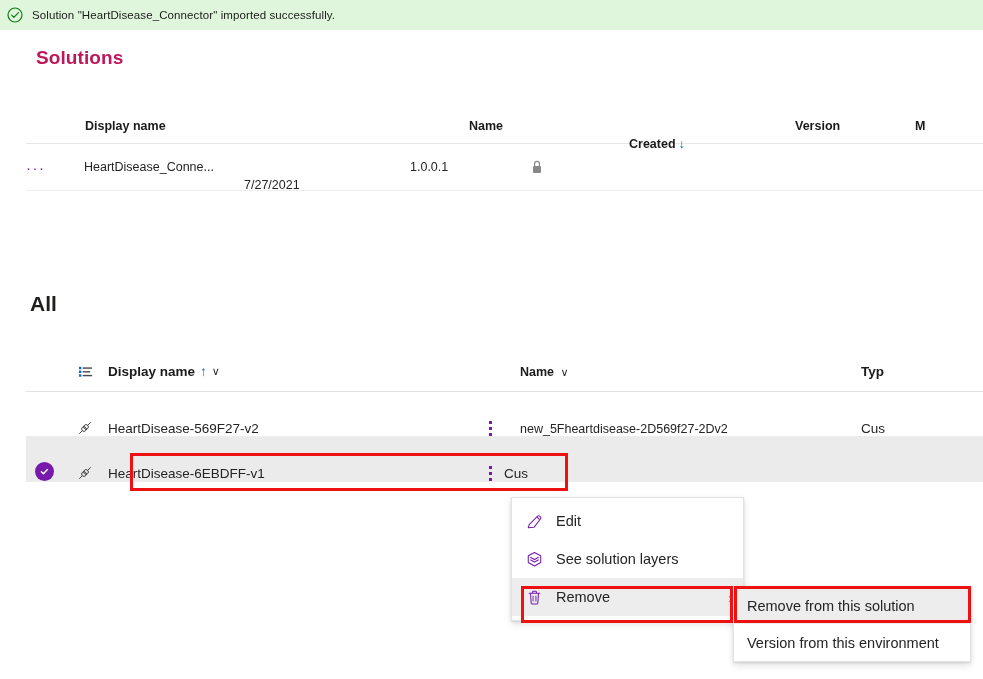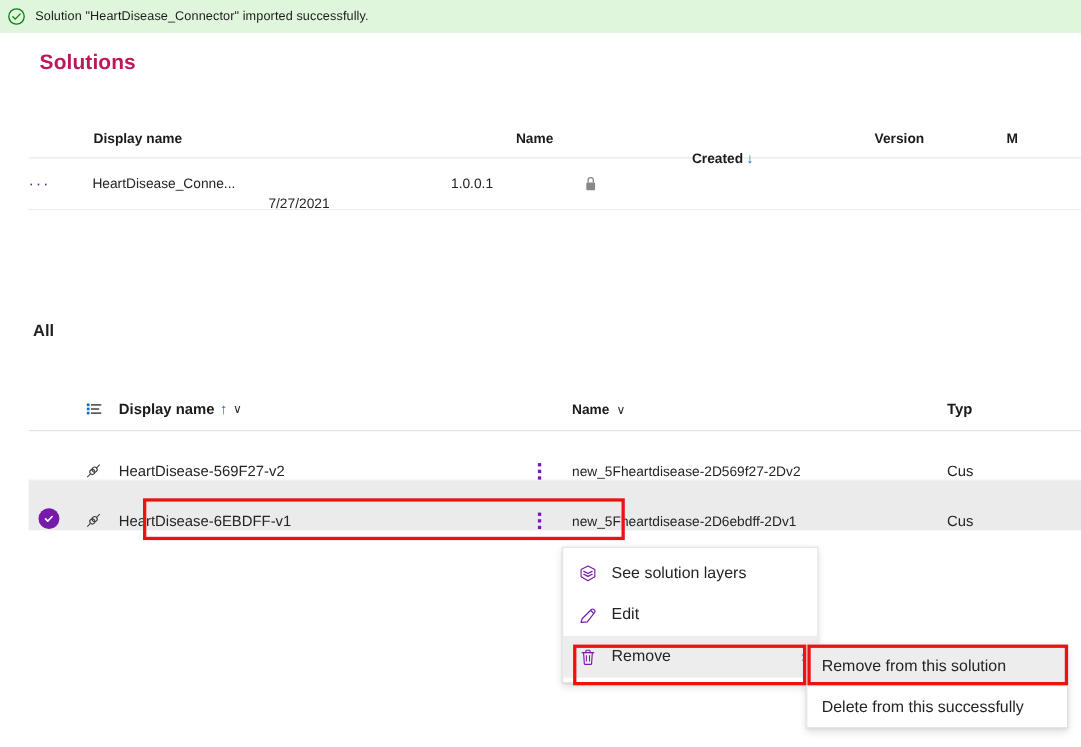--- a/index.html
+++ b/index.html
@@ -47,21 +47,21 @@
   .c-created{ width: 166px; margin-top: 36px; }
   .c-version{ width: 120px; }
   .c-managed{ width: 60px; overflow: hidden; }
   .sort-arrow { color: #0f6cbd; font-weight: 400; padding-left: 3px; }
   .clip-right { overflow: hidden; white-space: nowrap; }
   .managed-icon { width: 14px; height: 16px; display: block; }
 
   
   .all-title {
     position: absolute; left: 30px; top: 292px;
-    font-size: 15px; font-weight: 600; color: #201f1e;
+    font-size: 21px; font-weight: 600; color: #201f1e;
   }
 
   .all-table { position: absolute; left: 26px; top: 352px; width: 957px; }
   .all-head {
     display: flex; align-items: center; height: 40px;
     font-size: 13.5px; font-weight: 700; color: #1b1b1b;
     border-bottom: 1px solid #e1e1e1;
   }
   .all-row {
     display: flex; align-items: flex-end; height: 45px;
@@ -241,64 +241,63 @@
       <div class="a-disp">
         <span class="a-disp-label">HeartDisease-6EBDFF-v1</span>
         <span class="a-kebab">
           <span class="kebab-dots">
               <i></i>
               <i></i>
               <i></i>
             </span>
         </span>
       </div>
-      <div class="a-name">new_5Fheartdisease-2D6ebdff-2Dv1</div>
       <div class="a-type">Cus</div>
     </div>
   </div>
 
   <div class="ctx-menu">
+
+    <div class="ctx-item">
+      <span class="ctx-ico">
+        <svg viewBox="0 0 18 18" width="17" height="17">
+          <path d="M2.4 15.6 L3.4 12.2 L12.3 3.3 a1.6 1.6 0 0 1 2.3 0 l.7 .7 a1.6 1.6 0 0 1 0 2.3 L8.4 15.2 Z" fill="none" stroke="#7719aa" stroke-width="1.1" stroke-linejoin="round"></path>
+          <path d="M11.6 4.2 L14.5 7.1" fill="none" stroke="#7719aa" stroke-width="1.1"></path>
+        </svg>
+      </span>
+      <span class="ctx-label">Edit</span>
+    </div>
 
     <div class="ctx-item">
       <span class="ctx-ico">
         <svg viewBox="0 0 18 18" width="17" height="17">
           <path d="M9 1.6 L15.6 5.1 L15.6 12.1 L9 15.8 L2.4 12.1 L2.4 5.1 Z" fill="none" stroke="#7719aa" stroke-width="1.1" stroke-linejoin="round"></path>
           <path d="M4.6 6.6 L9 8.9 L13.4 6.6" fill="none" stroke="#7719aa" stroke-width="1.2" stroke-linejoin="round"></path>
           <path d="M4.6 9.3 L9 11.6 L13.4 9.3" fill="none" stroke="#7719aa" stroke-width="1.2" stroke-linejoin="round"></path>
         </svg>
       </span>
       <span class="ctx-label">See solution layers</span>
-    </div>
-
-    <div class="ctx-item">
-      <span class="ctx-ico">
-        <svg viewBox="0 0 18 18" width="17" height="17">
-          <path d="M2.4 15.6 L3.4 12.2 L12.3 3.3 a1.6 1.6 0 0 1 2.3 0 l.7 .7 a1.6 1.6 0 0 1 0 2.3 L8.4 15.2 Z" fill="none" stroke="#7719aa" stroke-width="1.1" stroke-linejoin="round"></path>
-          <path d="M11.6 4.2 L14.5 7.1" fill="none" stroke="#7719aa" stroke-width="1.1"></path>
-        </svg>
-      </span>
-      <span class="ctx-label">Edit</span>
     </div>
 
     <div class="ctx-item hover">
       <span class="ctx-ico">
         <svg viewBox="0 0 18 18" width="17" height="17">
           <path d="M3.4 4.6 H14.6" stroke="#7719aa" stroke-width="1.1" fill="none" stroke-linecap="round"></path>
           <path d="M7 4.6 V3.1 a.8 .8 0 0 1 .8 -.8 h2.4 a.8 .8 0 0 1 .8 .8 V4.6" fill="none" stroke="#7719aa" stroke-width="1.1"></path>
           <path d="M4.8 4.6 L5.5 15.1 a.8 .8 0 0 0 .8 .7 h5.4 a.8 .8 0 0 0 .8 -.7 L13.2 4.6" fill="none" stroke="#7719aa" stroke-width="1.1" stroke-linejoin="round"></path>
           <path d="M7.5 7.1 V13.2 M10.5 7.1 V13.2" stroke="#7719aa" stroke-width="1" fill="none"></path>
         </svg>
       </span>
       <span class="ctx-label">Remove</span>
       <span class="ctx-chev">›</span>
     </div>
   </div>
 
   <div class="sub-menu">
     <div class="sub-item hover">Remove from this solution</div>
-    <div class="sub-item">Delete from this successfully</div>
+    <div class="sub-item">Version from this environment</div>
   </div>
 
   <div class="redbox" id="redbox-row"></div>
   <div class="redbox" id="redbox-remove"></div>
   <div class="redbox" id="redbox-sub"></div>
 
 </div>
 
 </body></html>

